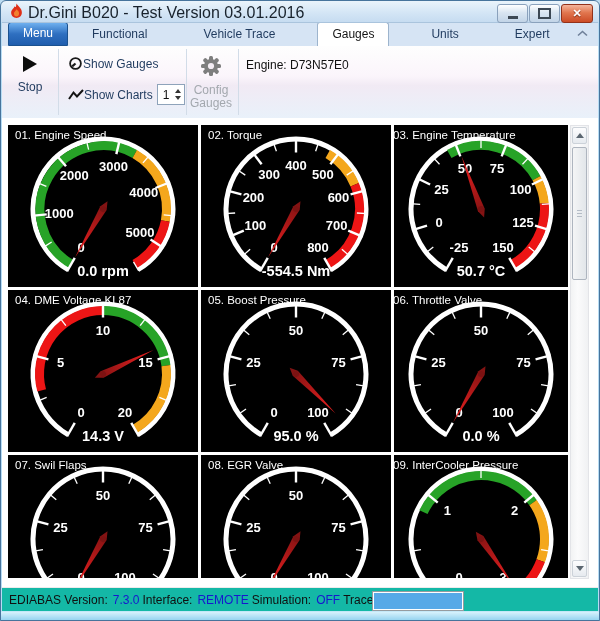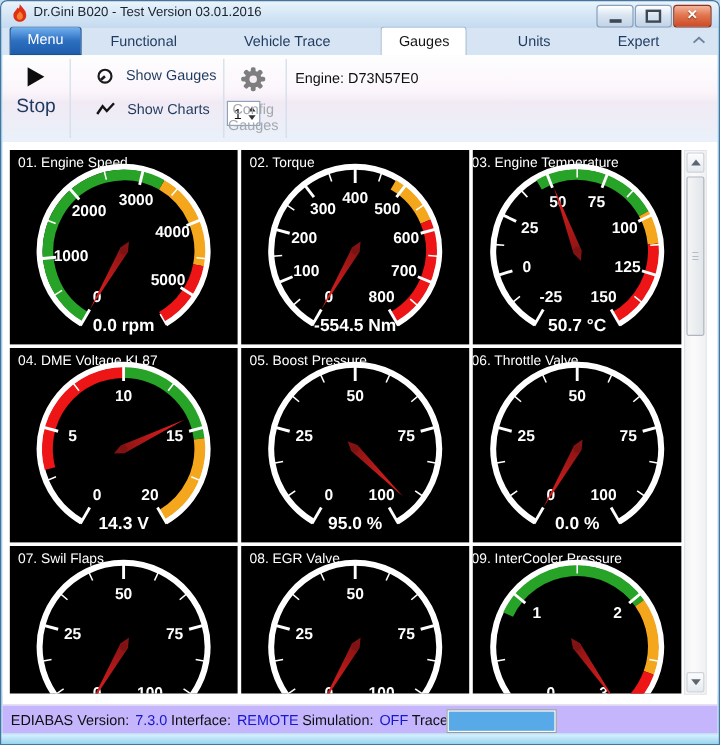--- a/index.html
+++ b/index.html
@@ -5,21 +5,21 @@
   html,body{margin:0;padding:0;}
   body{width:600px;height:621px;position:relative;overflow:hidden;
        font-family:"Liberation Sans",sans-serif;background:#bcdcf2;}
 
   
   .frame-outline{position:absolute;inset:0;border:1px solid #47749c;border-radius:6px 6px 0 0;
                  pointer-events:none;z-index:60;}
   .titlebar{position:absolute;top:0;left:0;right:0;height:22px;
             background:linear-gradient(#ecf5fc,#d3e5f5 60%,#c6dcf1);
             border-radius:6px 6px 0 0;border-bottom:1px solid #aac4dd;z-index:5;}
-  .title-text{position:absolute;left:28px;top:4px;font-size:11px;color:#18222c;white-space:nowrap;}
+  .title-text{position:absolute;left:28px;top:4px;font-size:16px;color:#18222c;white-space:nowrap;}
   .app-icon{position:absolute;left:9px;top:3px;width:15px;height:16px;}
   .cap-group{position:absolute;top:4px;right:7px;display:flex;gap:1px;z-index:6;}
   .cap{width:29px;height:17px;border:1px solid #8aa1bc;border-radius:3px;
        background:linear-gradient(#ffffff,#d9e5f1 45%,#c2d4e7);display:flex;align-items:center;justify-content:center;}
   .cap.close{width:30px;border-color:#93311a;background:linear-gradient(#f4b59c,#e1764f 45%,#cc4c26);}
   .glyph-min{width:10px;height:3px;background:#3c4854;margin-top:7px;}
   .glyph-max{width:9px;height:7px;border:2px solid #3c4854;background:transparent;}
   .glyph-x{color:#fff;font-size:11px;font-weight:bold;line-height:1;text-shadow:0 1px 1px #7c2a12;}
 
   .side{position:absolute;top:22px;bottom:9px;width:2px;background:#b7dcf4;z-index:40;}
@@ -42,22 +42,22 @@
 
   
   .toolbar{position:absolute;top:24px;left:0;right:0;height:72px;
            background:linear-gradient(180deg,#fefefe 0%,#fbf5fb 42%,#f1eaf4 55%,#e9f1fa 100%);
            border-bottom:1px solid #c2cfde;}
   .vsep{position:absolute;top:3px;bottom:3px;width:1px;background:#d2dce8;}
   .play-tri{width:0;height:0;border-top:8px solid transparent;border-bottom:8px solid transparent;
             border-left:14px solid #0d0d0d;}
   .tb-stop{position:absolute;left:0;top:0;width:56px;height:100%;text-align:center;}
   .tb-stop .play-tri{margin:10px auto 8px auto;}
-  .tb-stop-label{font-size:16px;color:#1f3a5e;}
-  .tb-row{position:absolute;left:78px;display:flex;gap:10px;}
+  .tb-stop-label{font-size:12px;color:#1f3a5e;}
+  .tb-row{position:absolute;left:66px;display:flex;align-items:center;gap:0;}
   .tb-label{font-size:12px;color:#1f3a5e;white-space:nowrap;}
   .spin{margin-left:4px;width:26px;height:19px;background:#fff;border:1px solid #8ea3ba;
         display:flex;align-items:center;position:relative;}
   .spin-val{font-size:12px;color:#111;padding-left:5px;}
   .spin-arrows{position:absolute;right:1px;top:0;bottom:0;width:9px;display:flex;flex-direction:column;
                align-items:center;justify-content:center;gap:3px;}
   .sarr-up{width:0;height:0;border-left:3px solid transparent;border-right:3px solid transparent;
            border-bottom:4px solid #333;}
   .sarr-down{width:0;height:0;border-left:3px solid transparent;border-right:3px solid transparent;
              border-top:4px solid #333;}
@@ -84,21 +84,21 @@
   .arr-up{width:0;height:0;border-left:4px solid transparent;border-right:4px solid transparent;
           border-bottom:5px solid #5b6670;}
   .arr-down{width:0;height:0;border-left:4px solid transparent;border-right:4px solid transparent;
             border-top:5px solid #5b6670;}
   .sc-thumb{position:absolute;left:1px;right:1px;top:21px;height:131px;border:1px solid #aeb5bf;border-radius:2px;
             background:linear-gradient(90deg,#f4f5f6,#e2e6ea);}
   .sc-thumb::after{content:"";position:absolute;left:4px;right:4px;top:50%;margin-top:-4px;height:8px;
             background:repeating-linear-gradient(180deg,#b4bcc6 0 1px,transparent 1px 3px);}
 
   
-  .statusbar{position:absolute;left:0;right:0;bottom:0;height:24px;background:#c4b5fd;border-top:1px solid #ececec;
+  .statusbar{position:absolute;left:0;right:0;bottom:0;height:24px;background:#14b8a6;border-top:1px solid #ececec;
              display:flex;align-items:center;padding-left:7px;font-size:12px;}
   .sb-label{color:#101010;margin-right:5px;white-space:nowrap;}
   .sb-value{color:#1717cf;margin-right:3px;white-space:nowrap;}
   .progress{position:absolute;left:370px;top:3px;width:88px;height:16px;border:1px solid #969b9f;
             background:#fff;padding:1px;box-sizing:content-box;}
   .progress-fill{height:100%;background:#57a9e7;}
 </style>
 </head>
 <body>
 

